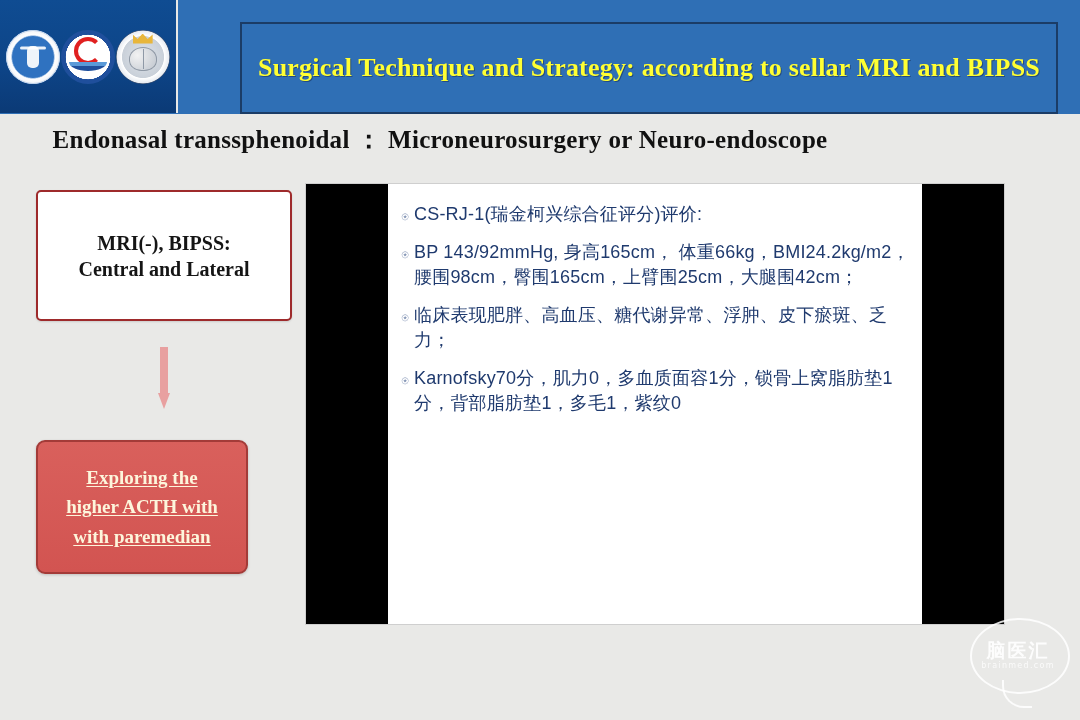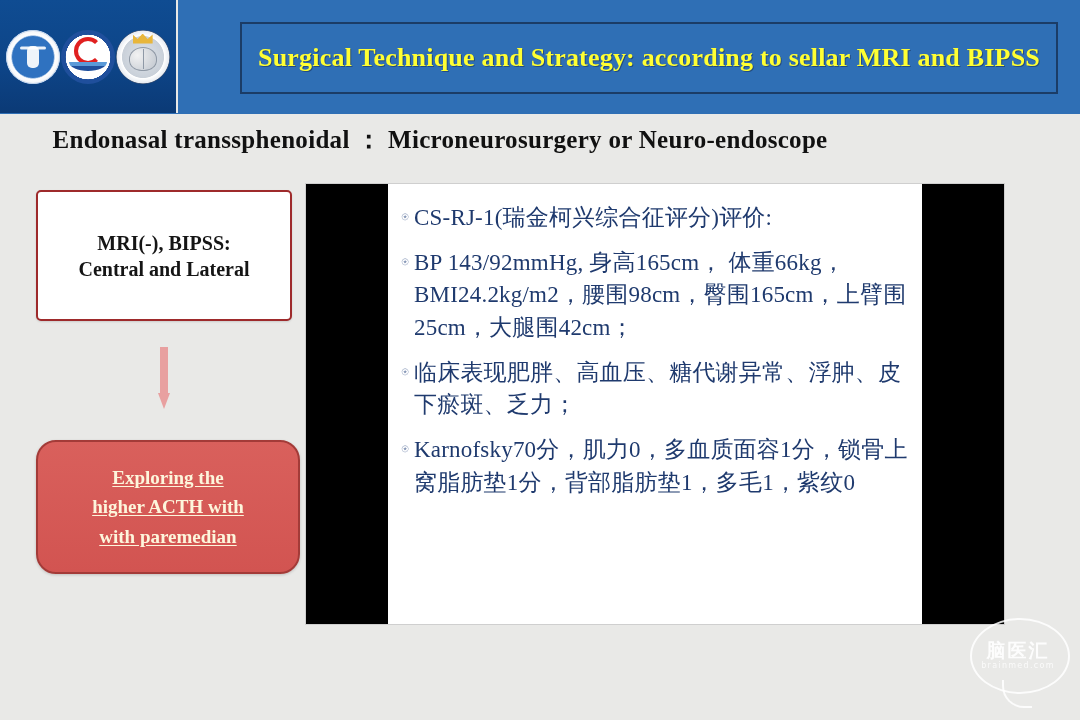--- a/index.html
+++ b/index.html
@@ -71,21 +71,21 @@
     content:"";position:absolute;left:50%;top:2px;bottom:2px;width:1px;background:#8f99a6;
   }
   .logo-3 .crown{
     position:absolute;left:50%;top:4px;transform:translateX(-50%);
     width:20px;height:10px;
     background:#e8b63b;
     clip-path:polygon(0 100%,0 10%,25% 55%,50% 0,75% 55%,100% 10%,100% 100%);
   }
 
   .title-box{
-    position:absolute;left:240px;top:22px;width:818px;height:72px;
+    position:absolute;left:240px;top:22px;width:818px;height:92px;
     border:2px solid #1b3c66;
     box-sizing:border-box;
     display:flex;align-items:center;justify-content:center;
     background:#2f6fb5;
   }
   .title-text{
     color:#ffff33;
     font-family:"Liberation Serif", serif;
     font-weight:bold;font-size:26px;letter-spacing:.2px;
     text-shadow:1px 1px 0 #234b80;
@@ -123,25 +123,25 @@
     position:absolute;left:3px;top:0;width:8px;height:48px;
     background:#e8a0a0;
   }
   .arrow .head{
     position:absolute;left:1px;top:46px;width:12px;height:16px;
     background:#e8a0a0;
     clip-path:polygon(0 0,100% 0,50% 100%);
   }
 
   .box-red{
-    position:absolute;left:36px;top:440px;width:264px;height:134px;
+    position:absolute;left:36px;top:440px;width:212px;height:134px;
     background:#d9534f;
     background:linear-gradient(180deg,#d9605c 0%,#d25451 100%);
     border:2px solid #a33b38;
-    border-radius:20px;
+    border-radius:9px;
     box-sizing:border-box;
     display:flex;align-items:center;justify-content:center;
     box-shadow:0 1px 3px rgba(0,0,0,.18);
   }
   .box-red-text{
     color:#fdf6dc;font-weight:bold;font-size:19px;line-height:1.55;
     text-align:center;text-decoration:underline;text-underline-offset:2px;
     font-family:"Liberation Serif", serif;
   }
 
@@ -162,22 +162,22 @@
     display:flex;align-items:flex-start;margin-bottom:12px;
   }
   .bullet-ico{
     flex:0 0 auto;width:18px;margin-top:9px;
     color:#7b8db0;font-size:12px;line-height:1;text-align:center;
     font-family:"DejaVu Sans", sans-serif;
   }
   .bullet-txt{
     flex:1 1 auto;
     color:#1f3a6e;
-    font-family:Liberation Serif, serif;
-    font-size:23px;line-height:1.42;
+    font-family:Liberation Sans, sans-serif;
+    font-size:18px;line-height:1.42;
     letter-spacing:.2px;
   }
 
   
   .watermark{
     position:absolute;left:966px;top:614px;width:106px;height:100px;
     pointer-events:none;
   }
   .watermark .bubble{
     position:absolute;left:4px;top:4px;width:96px;height:72px;

